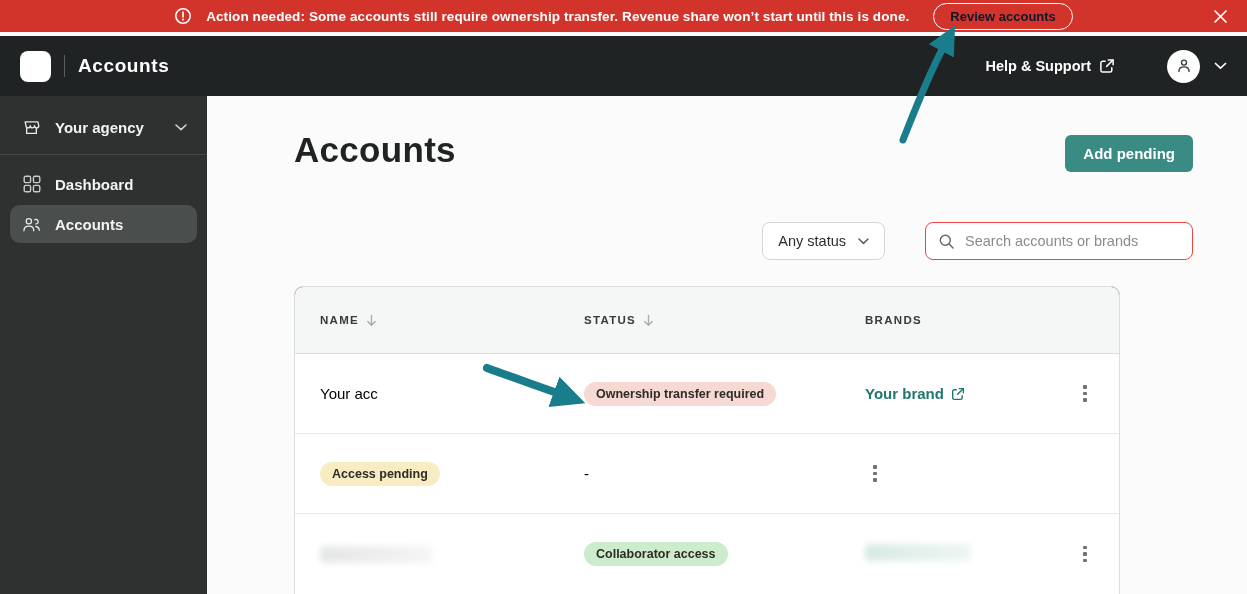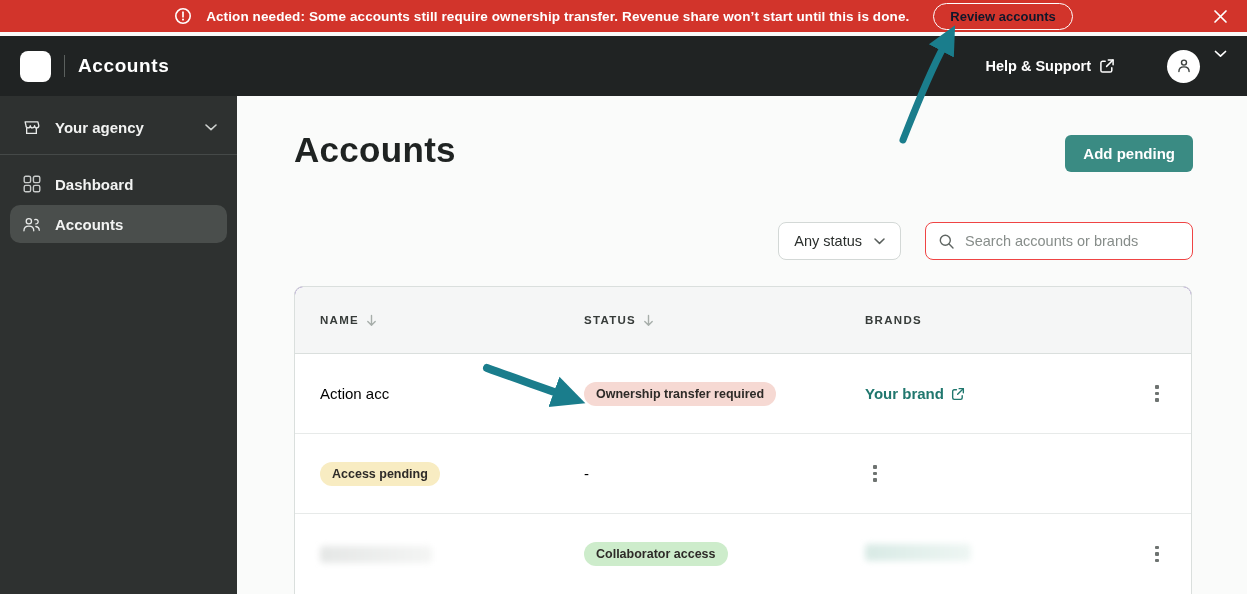--- a/index.html
+++ b/index.html
@@ -35,32 +35,32 @@
     position:absolute; top:36px; left:0; right:0; height:60px;
     background:#202323; color:#fff;
     display:flex; align-items:center; padding:0 20px;
   }
   .logo-box {
     width:31px; height:31px; background:#fff; border-radius:8px;
     display:flex; align-items:center; justify-content:center;
   }
   .logo-divider { width:1px; height:22px; background:#5b605e; margin:0 13px; }
   .brand-name { font-size:19px; font-weight:800; letter-spacing:.6px; }
-  .topbar-right { margin-left:auto; display:flex; }
+  .topbar-right { margin-left:auto; display:flex; align-items:center; }
   .help-link { display:flex; align-items:center; gap:8px; font-size:14.5px; font-weight:bold; cursor:pointer; }
   .avatar {
     width:33px; height:33px; border-radius:50%; background:#fff;
     display:flex; align-items:center; justify-content:center;
     margin-left:52px; cursor:pointer;
   }
   .topbar-chevron { margin-left:14px; cursor:pointer; display:flex; }
 
   
   .sidebar {
-    position:absolute; top:96px; left:0; bottom:0; width:237px;
+    position:absolute; top:96px; left:0; bottom:0; width:207px;
     background:#2e3130; color:#f2f3f2; padding-top:10px;
   }
   .side-row {
     display:flex; align-items:center; gap:14px;
     margin:2px 10px; padding:0 10px 0 12px; height:38px;
     border-radius:10px; font-size:15px; font-weight:bold; cursor:pointer;
   }
   .side-row .grow { flex:1; }
   .side-row.selected { background:#4a4e4c; }
   .side-divider { height:1px; background:#454948; margin:8px 0 10px 0; }
@@ -71,39 +71,39 @@
   .page-title {
     position:absolute; left:57px; top:34px;
     font-size:35px; font-weight:800; color:#1f2322; letter-spacing:.3px;
   }
   .add-btn {
     position:absolute; right:54px; top:39px;
     background:#3a8b83; color:#fff; border:none; border-radius:6px;
     font-family:inherit; font-size:15px; font-weight:bold;
     padding:10px 18px; cursor:pointer;
   }
-  .filters { position:absolute; top:126px; right:54px; display:flex; gap:24px; }
+  .filters { position:absolute; top:126px; right:54px; display:flex; gap:40px; }
   .status-select {
     height:38px; background:#fff; border:1px solid #d3d8d6; border-radius:8px;
     display:flex; align-items:center; gap:12px; padding:0 15px;
     font-size:14.5px; color:#2a2e2c; cursor:pointer;
   }
   .search-box {
     width:268px; height:38px; background:#fff; border:1px solid #ef4444; border-radius:8px;
     display:flex; align-items:center; gap:10px; padding:0 12px;
   }
   .search-box input {
     border:none; outline:none; flex:1; font-family:inherit;
     font-size:14.5px; color:#2a2e2c; background:transparent;
   }
   .search-box input::placeholder { color:#878d8a; }
 
   
   .table {
-    position:absolute; left:57px; top:190px; width:898px;
+    position:absolute; left:57px; top:190px; width:826px;
     background:#4c1d95; border:1px solid #dadfdd; border-bottom:none;
     border-radius:9px 9px 0 0; overflow:hidden;
   }
   .tgrid {
     display:grid; grid-template-columns:264px 281px 1fr 44px;
     align-items:center; padding-left:25px;
   }
   .thead { height:67px; background:#f5f6f6; border-bottom:1px solid #dadfdd; }
   .th {
     font-size:11.5px; font-weight:bold; letter-spacing:1.3px; color:#363b39;
@@ -279,21 +279,21 @@
           <path d="M5.5 1.5 V11 M1.8 7.6 L5.5 11.2 L9.2 7.6" stroke="#a7aeaa" stroke-width="1.4" stroke-linecap="round" stroke-linejoin="round"></path>
         </svg>
       </span>
       <span class="th">
         <span>BRANDS</span>
       </span>
       <span></span>
     </div>
 
     <div class="tgrid trow">
-      <span class="cell-name">Action acc</span>
+      <span class="cell-name">Your acc</span>
       <span><span class="badge danger">Ownership transfer required</span></span>
       <span class="brand-link">
         <span>Your brand</span>
         <span class="icon-flex">
           <svg width="14" height="14" viewBox="0 0 16 16" fill="none">
             <path d="M6.2 3.2 H3.6 A1.7 1.7 0 0 0 1.9 4.9 V12.4 A1.7 1.7 0 0 0 3.6 14.1 H11.1 A1.7 1.7 0 0 0 12.8 12.4 V9.8" stroke="#20776e" stroke-width="1.6" stroke-linecap="round"></path>
             <path d="M9.3 1.9 H14.1 V6.7" stroke="#20776e" stroke-width="1.6" stroke-linecap="round" stroke-linejoin="round"></path>
             <path d="M14 2 L7.6 8.4" stroke="#20776e" stroke-width="1.6" stroke-linecap="round"></path>
           </svg>
         </span>

